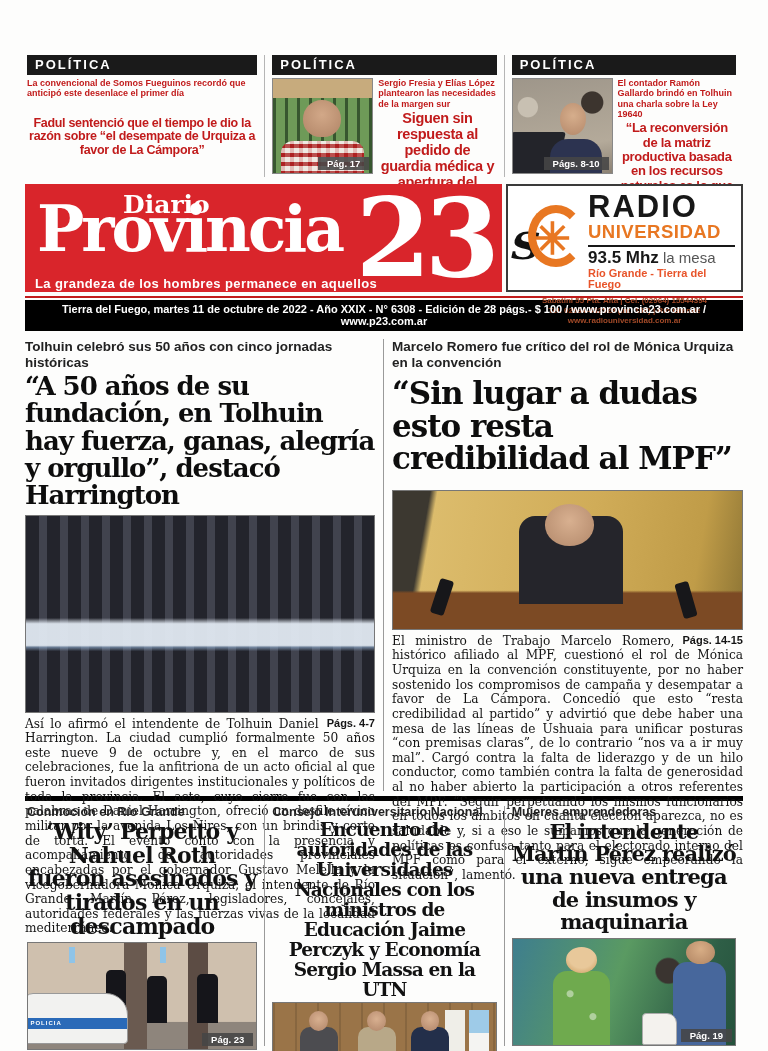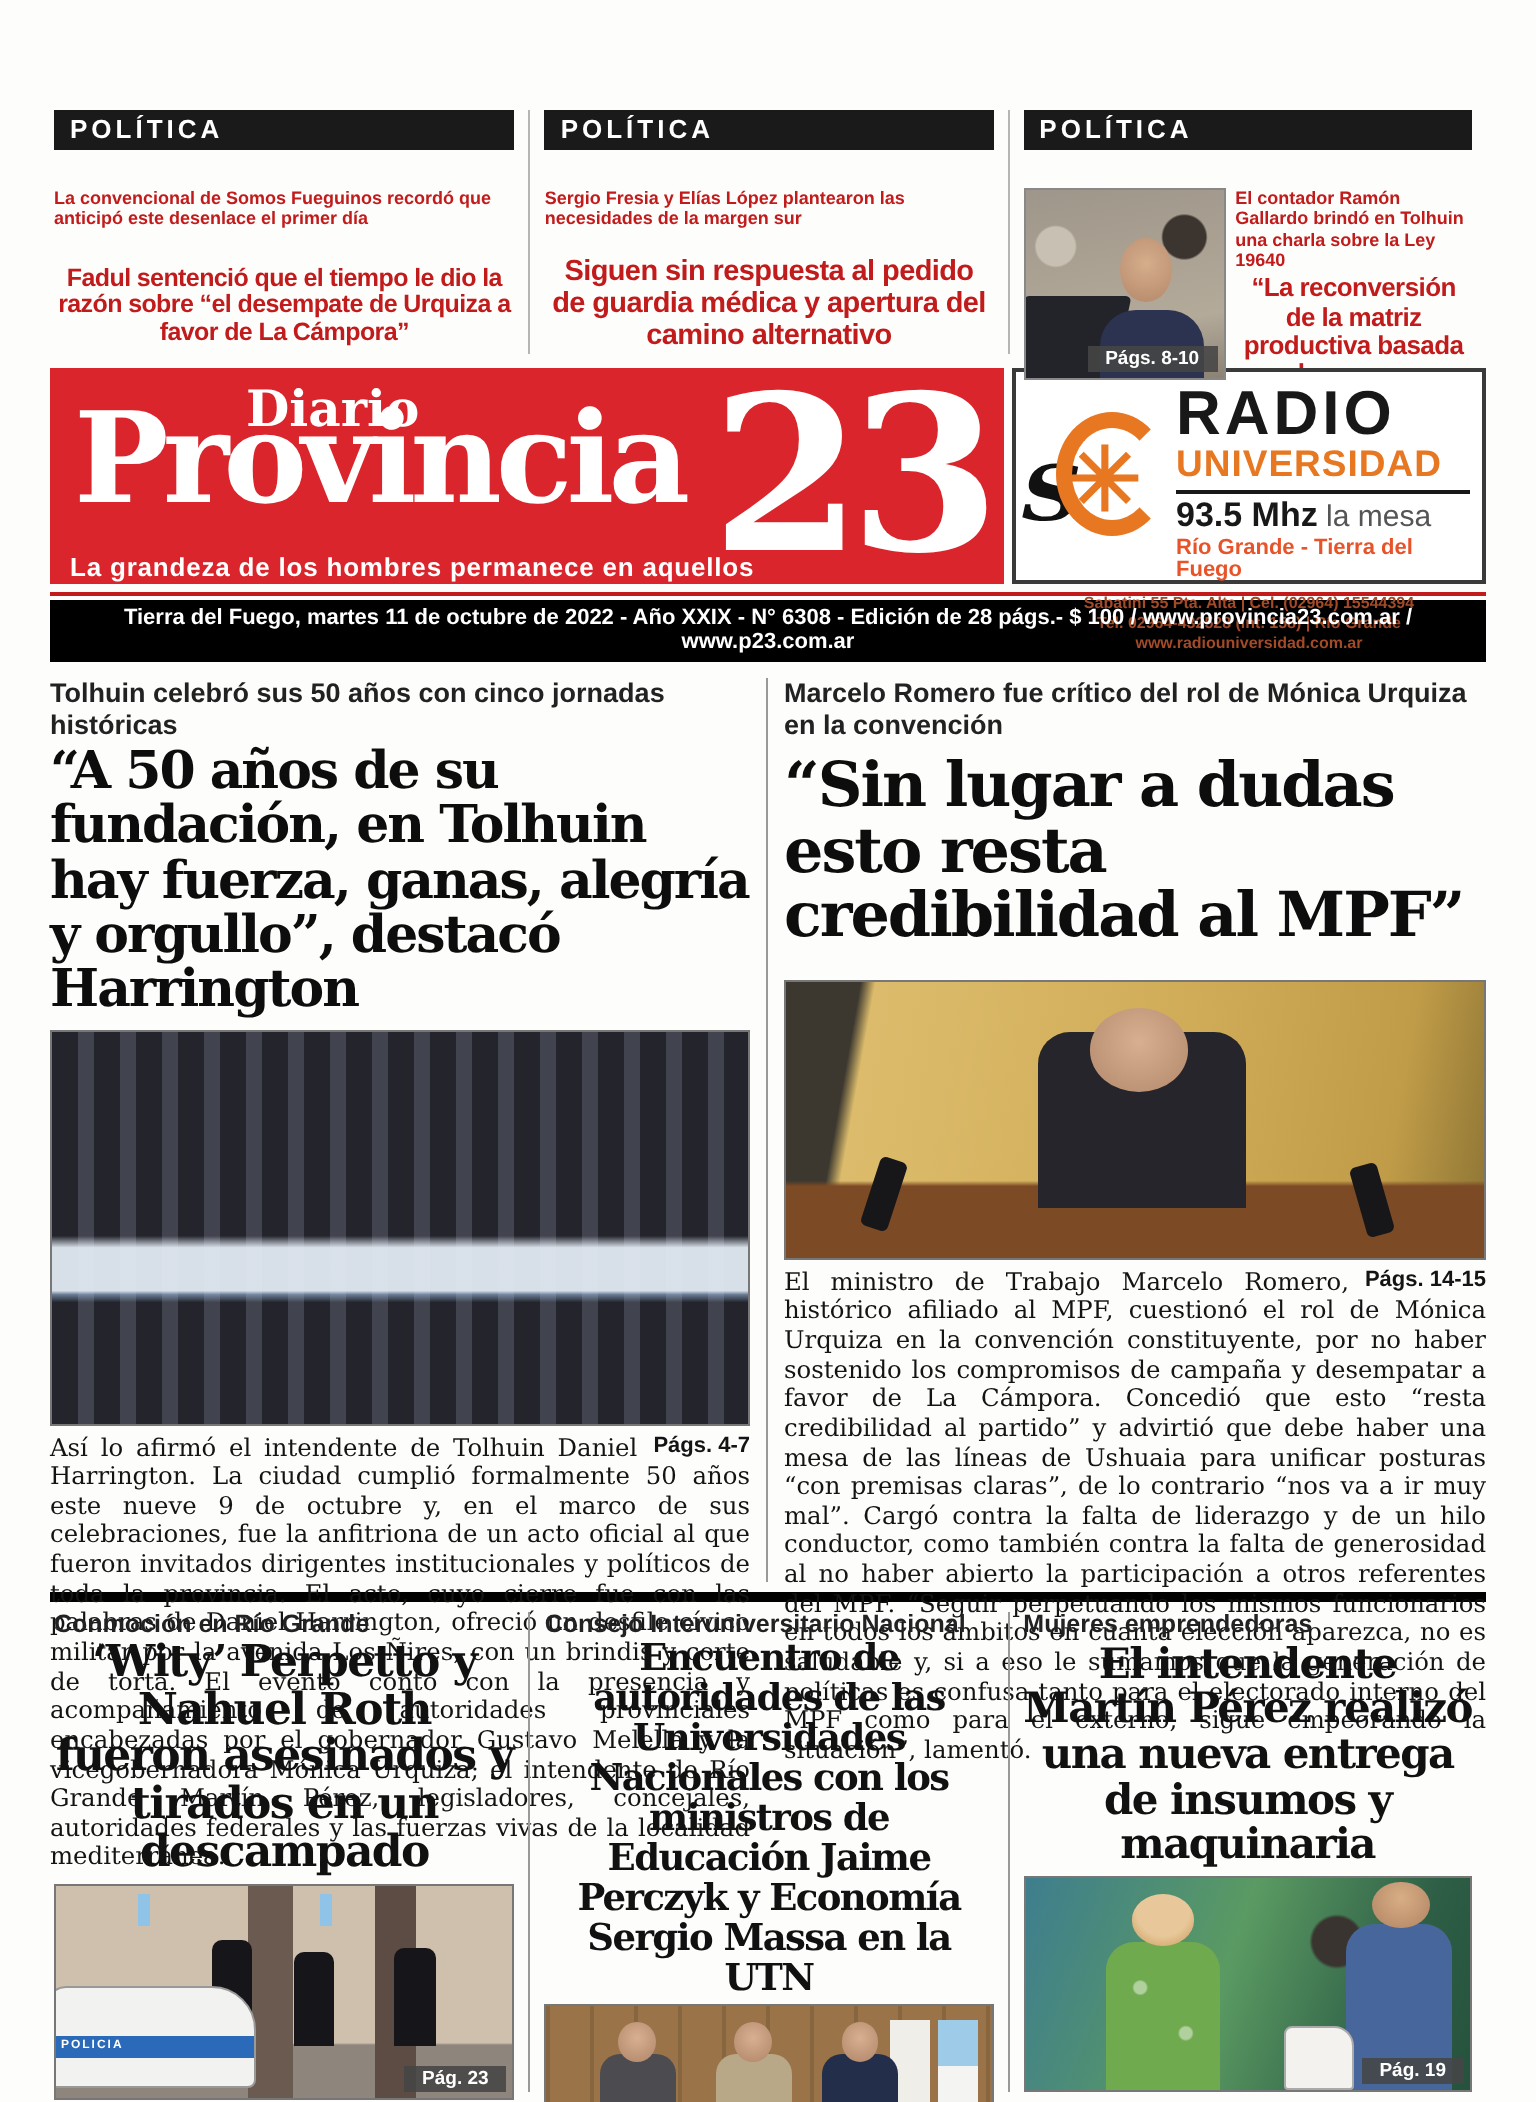--- a/index.html
+++ b/index.html
@@ -8,21 +8,21 @@
     width:768px; height:1051px; background:#fdfdfc; margin:0 auto;
     position:relative; overflow:hidden;
     padding:55px 25px 0 25px;
     font-family:"Liberation Sans", sans-serif; color:#111;
   }
   
   .top-strip { display:flex; height:122px; }
   .top-box { width:33.333%; padding:0 7px 0 2px; }
   .top-box + .top-box { border-left:1px solid #b5b5b5; padding-left:7px; }
   .section-bar { background:#1a1a1a; color:#fff; font-weight:bold; font-size:13px;
-    letter-spacing:2px; padding:2px 8px 3px; margin-bottom:19px; }
+    letter-spacing:2px; padding:2px 8px 3px; margin-bottom:3px; }
   .top-box-inner { display:flex; gap:5px; height:96px; }
   .top-photo { position:relative; width:45%; flex:none; overflow:hidden; border:1px solid #888; }
   .top-text { flex:1; display:flex; flex-direction:column; }
   .top-kicker { font-size:9px; font-weight:bold; color:#c11b1b; line-height:1.15; margin-bottom:2px; }
   .top-headline { font-weight:bold; color:#c11b1b; text-align:center; line-height:1.1;
     flex:1; display:flex; align-items:center; justify-content:center; letter-spacing:-0.3px; }
   .top-box:nth-child(1) .top-headline { font-size:12.5px; }
   .top-box:nth-child(2) .top-headline { font-size:14.5px; }
   .top-box:nth-child(3) .top-headline { font-size:13px; }
   .page-label { position:absolute; right:3px; bottom:3px; background:rgba(70,70,70,.88);
@@ -165,20 +165,25 @@
         <div class="top-text">
           <div class="top-kicker">La convencional de Somos Fueguinos recordó que anticipó este desenlace el primer día</div>
           <div class="top-headline">Fadul sentenció que el tiempo le dio la razón sobre “el desempate de Urquiza a favor de La Cámpora”</div>
         </div>
       </div>
     </div>
 
     <div class="top-box">
       <div class="section-bar">POLÍTICA</div>
       <div class="top-box-inner">
+        <div class="top-photo photo-plaid">
+          <div class="plaid-face"></div>
+          <div class="plaid-shirt"></div>
+          <span class="page-label">Pág. 17</span>
+        </div>
         <div class="top-text">
           <div class="top-kicker">Sergio Fresia y Elías López plantearon las necesidades de la margen sur</div>
           <div class="top-headline">Siguen sin respuesta al pedido de guardia médica y apertura del camino alternativo</div>
         </div>
       </div>
     </div>
 
     <div class="top-box">
       <div class="section-bar">POLÍTICA</div>
       <div class="top-box-inner">

